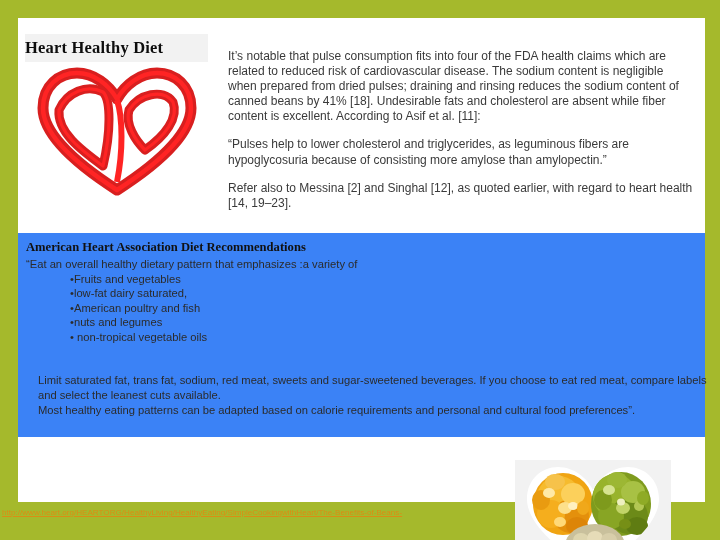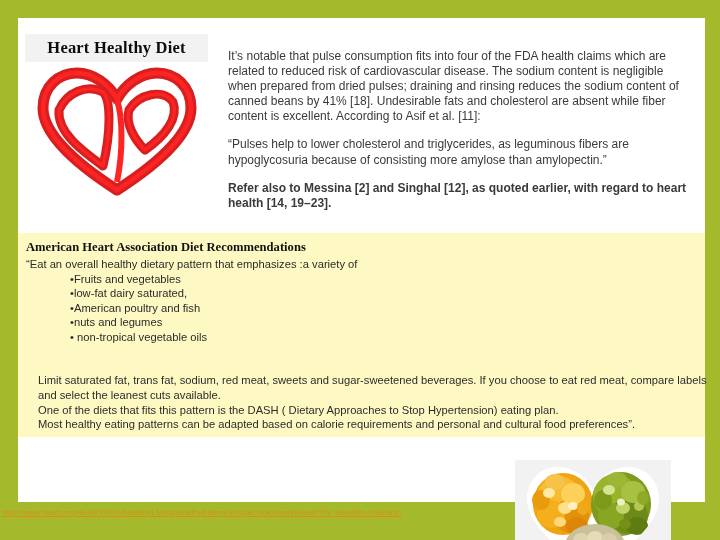--- a/index.html
+++ b/index.html
@@ -35,21 +35,21 @@
   
   #title-box {
     position: absolute;
     left: 25px;
     top: 34px;
     width: 183px;
     height: 28px;
     background: #f2f2f2;
     display: flex;
     align-items: center;
-    justify-content: center;
+    justify-content: flex-start;
   }
   #title-box .title-text {
     font-family: "Liberation Serif", serif;
     font-weight: bold;
     font-size: 16.5px;
     color: #0d0d0d;
     letter-spacing: 0.2px;
     white-space: nowrap;
   }
 
@@ -68,30 +68,30 @@
     left: 228px;
     top: 49px;
     width: 466px;
     color: #3a3a3a;
     font-size: 12px;
     line-height: 15.1px;
   }
   #top-text p {
     margin: 0 0 13px 0;
   }
-  #top-text p:last-child { margin-bottom: 0; font-weight: bold; }
+  #top-text p:last-child { margin-bottom: 0; }
 
   
   #aha-panel {
     position: absolute;
     left: 18px;
     top: 233px;
     width: 687px;
     height: 204px;
-    background: #fef9c3;
+    background: #3b82f6;
   }
   #aha-heading {
     position: absolute;
     left: 8px;
     top: 7px;
     font-family: "Liberation Serif", serif;
     font-weight: bold;
     font-size: 12.6px;
     color: #111111;
     white-space: nowrap;
@@ -199,21 +199,20 @@
     <div id="aha-intro">“Eat an overall healthy dietary pattern that emphasizes :a variety of</div>
     <ul id="aha-list">
       <li>•Fruits and vegetables</li>
       <li>•low-fat dairy saturated,</li>
       <li>•American poultry and fish</li>
       <li>•nuts and legumes</li>
       <li>• non-tropical vegetable oils</li>
     </ul>
     <div id="aha-bottom">
       <p>Limit saturated fat, trans fat, sodium, red meat, sweets and sugar-sweetened beverages. If you choose to eat red meat, compare labels and select the leanest cuts available.</p>
-      <p>One of the diets that fits this pattern is the DASH ( Dietary Approaches to Stop Hypertension) eating plan.</p>
       <p>Most healthy eating patterns can be adapted based on calorie requirements and personal and cultural food preferences”.</p>
     </div>
 
     <div id="legume-photo">
       <svg viewBox="0 0 156 118" width="156" height="118" aria-hidden="true">
         <defs>
           <clipPath id="heartClip">
             <path d="M78 112 C 34 84, 12 60, 12 39 C 12 19, 27 7, 43 7 C 59 7, 72 18, 78 30 C 84 18, 97 7, 113 7 C 129 7, 144 19, 144 39 C 144 60, 122 84, 78 112 Z"></path>
           </clipPath>
         </defs>

